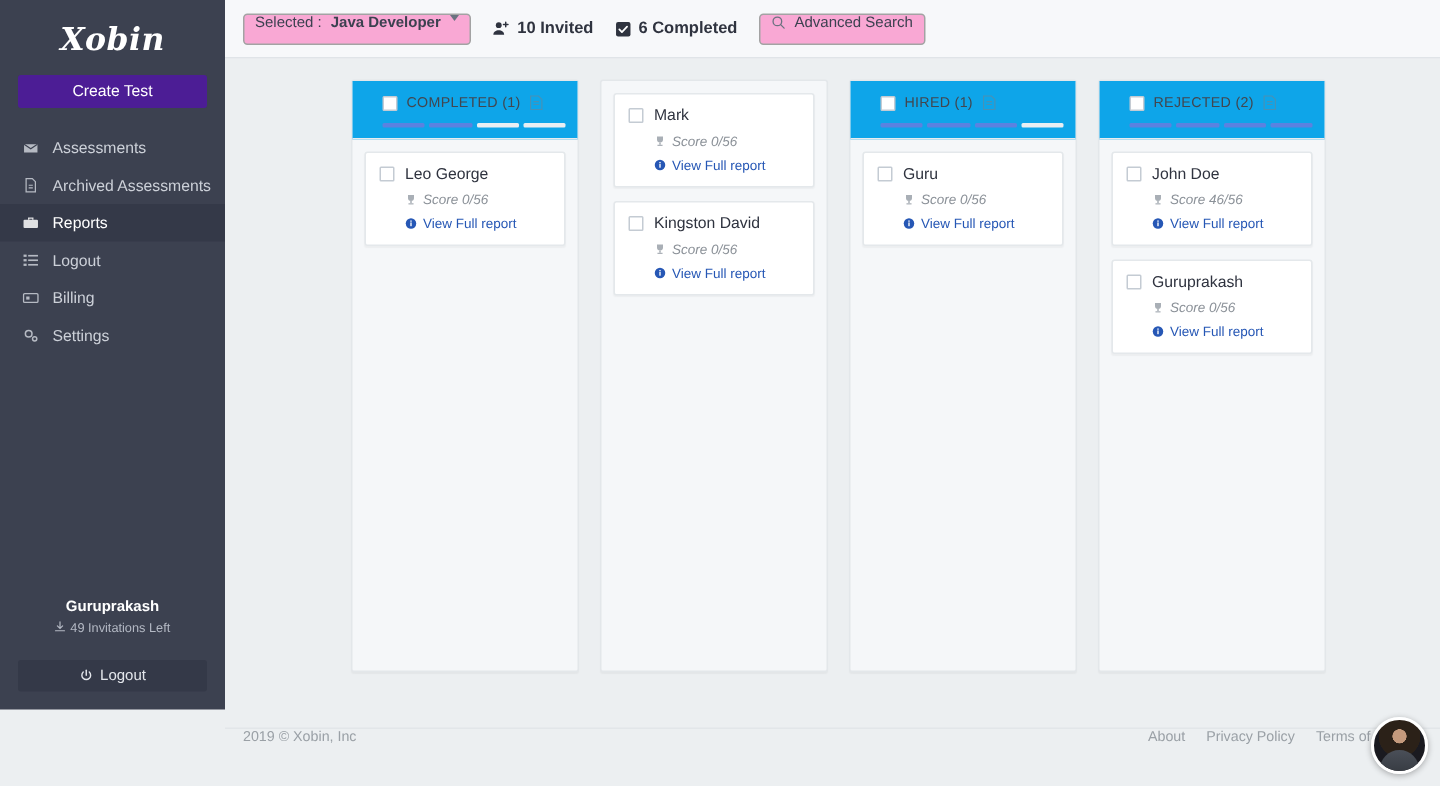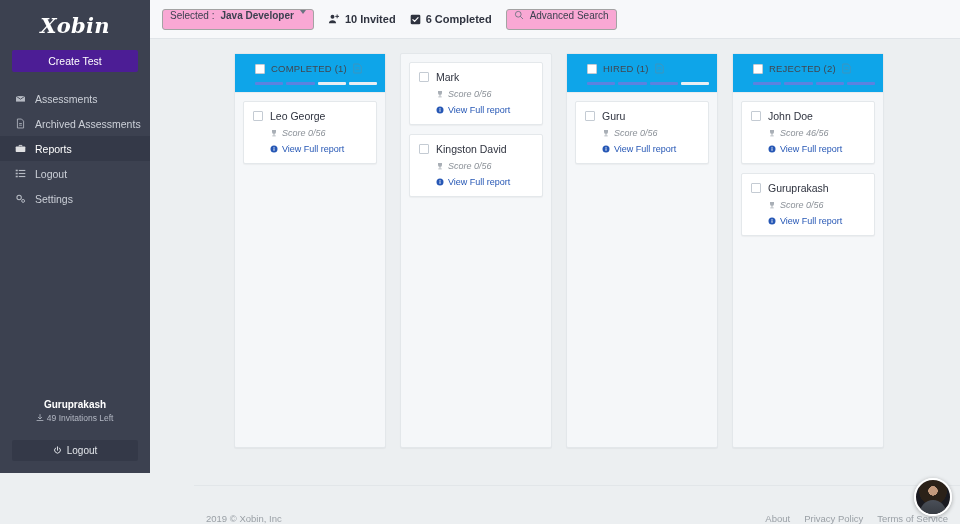--- a/index.html
+++ b/index.html
@@ -90,22 +90,22 @@
     cursor: pointer;
   }
   .card-top { display: flex; align-items: center; gap: 7px; }
   .cand-name { font-size: 10.5px; color: #2f333f; }
   .score { display: flex; align-items: center; gap: 4px; font-size: 9px; color: #8b9198; margin: 6px 0 0 17px; font-style: italic; }
   .report { display: flex; align-items: center; gap: 4px; font-size: 9px; color: #2657b5; margin: 6px 0 0 17px; cursor: pointer; }
 
   
   .footer {
     height: 39px; background: #eceff1; border-top: 1px solid #e2e6e9;
-    display: flex; align-items: flex-end; justify-content: space-between;
-    padding: 0 12px; font-size: 9.5px; color: #9aa0a6; margin-left: 44px;
+    display: flex; align-items: flex-start; justify-content: space-between;
+    padding: 0 12px; font-size: 9.5px; color: #9aa0a6;
   }
   .f-links { display: flex; gap: 14px; }
   .f-links span { cursor: pointer; }
   .avatar {
     position: absolute; right: 8px; bottom: 8px;
     width: 38px; height: 38px; border-radius: 50%;
     background: radial-gradient(circle at 50% 32%, #c49a7d 0 16%, #2b2118 17% 48%, #1a1a20 49% 100%);
     border: 2px solid #fff; box-shadow: 0 1px 4px rgba(0,0,0,.3);
     cursor: pointer; overflow: hidden;
   }
@@ -158,20 +158,29 @@
             <svg width="11" height="11" viewBox="0 0 16 16">
               <rect x="1" y="2.5" width="3" height="2.2" fill="currentColor"></rect>
               <rect x="1" y="6.9" width="3" height="2.2" fill="currentColor"></rect>
               <rect x="1" y="11.3" width="3" height="2.2" fill="currentColor"></rect>
               <rect x="5.5" y="2.8" width="9.5" height="1.6" fill="currentColor"></rect>
               <rect x="5.5" y="7.2" width="9.5" height="1.6" fill="currentColor"></rect>
               <rect x="5.5" y="11.6" width="9.5" height="1.6" fill="currentColor"></rect>
             </svg>
           </span>
           <span>Logout</span>
+        </div>
+        <div class="nav-item">
+          <span class="ico">
+            <svg width="11" height="11" viewBox="0 0 16 16">
+              <rect x="1" y="4" width="14" height="8.5" rx="1.2" stroke="currentColor" stroke-width="1.3" fill="none"></rect>
+              <rect x="3.6" y="6.8" width="3.2" height="3" fill="currentColor"></rect>
+            </svg>
+          </span>
+          <span>Billing</span>
         </div>
         <div class="nav-item">
           <span class="ico">
             <svg width="11" height="11" viewBox="0 0 16 16">
               <circle cx="6" cy="6.5" r="3.2" stroke="currentColor" stroke-width="1.5" fill="none"></circle>
               <circle cx="11.8" cy="11.5" r="2.1" stroke="currentColor" stroke-width="1.4" fill="none"></circle>
             </svg>
           </span>
           <span>Settings</span>
         </div>

